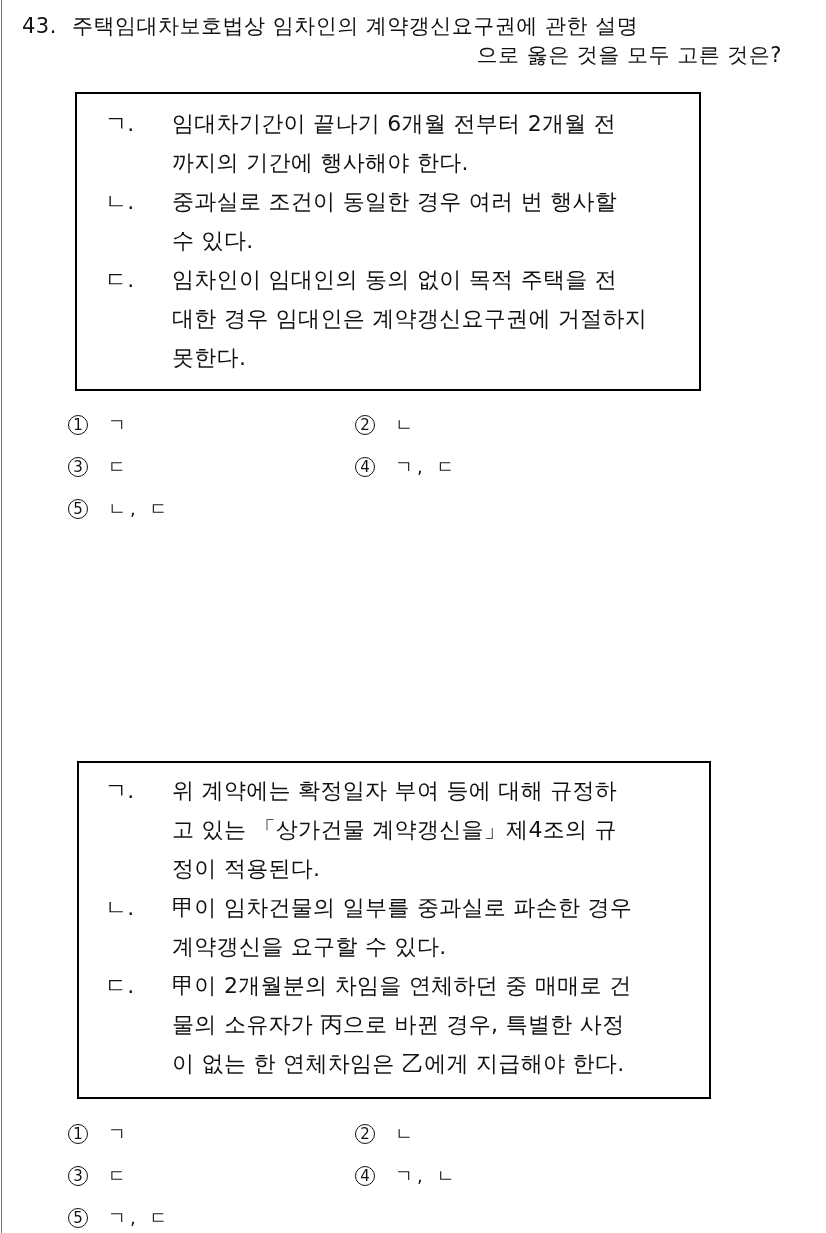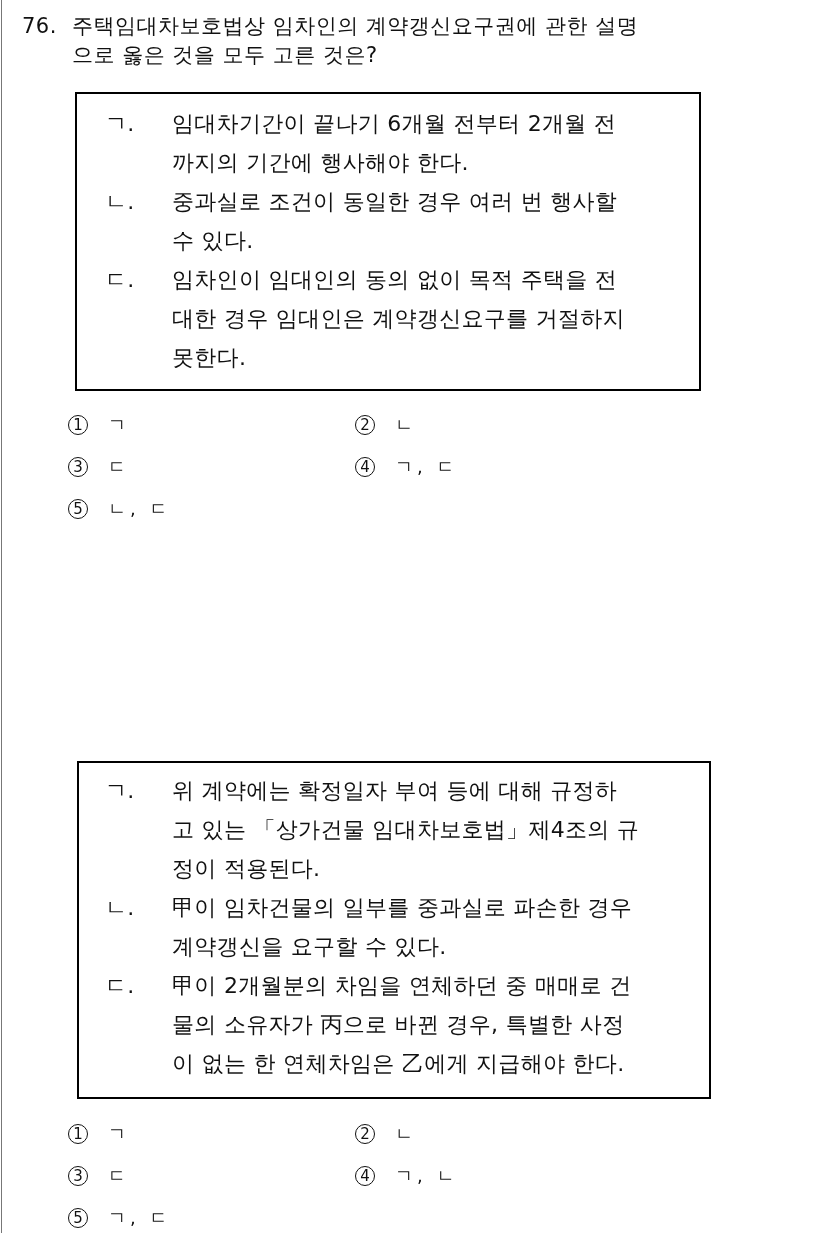--- a/index.html
+++ b/index.html
@@ -31,20 +31,21 @@
       font-size: 21px;
       line-height: 29px;
       letter-spacing: 0.5px;
     }
     .question .num {
       display: inline-block;
       width: 50px;
     }
     .question .line2 {
       padding-left: 50px;
+      text-align: right;
     }
     .box {
       position: absolute;
       border: 2px solid #000000;
       box-sizing: border-box;
       font-size: 22px;
       line-height: 39px;
       letter-spacing: 0.3px;
     }
     .box1 {
@@ -105,40 +106,40 @@
       letter-spacing: 4px;
     }
   </style>
 </head>
 <body>
 
 <div class="page-border"></div>
 
 <div class="question">
   <div>
-    <span class="num">76.</span><span>주택임대차보호법상 임차인의 계약갱신요구권에 관한 설명</span>
+    <span class="num">43.</span><span>주택임대차보호법상 임차인의 계약갱신요구권에 관한 설명</span>
   </div>
   <div class="line2">으로 옳은 것을 모두 고른 것은?</div>
 </div>
 
 <div class="box box1">
   <div class="item">
     <span class="marker">ㄱ.</span>
     <span class="text">임대차기간이 끝나기 6개월 전부터 2개월 전
 까지의 기간에 행사해야 한다.</span>
   </div>
   <div class="item">
     <span class="marker">ㄴ.</span>
     <span class="text">중과실로 조건이 동일한 경우 여러 번 행사할
 수 있다.</span>
   </div>
   <div class="item">
     <span class="marker">ㄷ.</span>
     <span class="text">임차인이 임대인의 동의 없이 목적 주택을 전
-대한 경우 임대인은 계약갱신요구를 거절하지
+대한 경우 임대인은 계약갱신요구권에 거절하지
 못한다.</span>
   </div>
 </div>
 
 <div class="choices choices1">
   <div class="choice" style="left:0; top:0;">
     <span class="circ">1</span>
     <span class="val">ㄱ</span>
   </div>
   <div class="choice" style="left:287px; top:0;">
@@ -156,21 +157,21 @@
   <div class="choice" style="left:0; top:84px;">
     <span class="circ">5</span>
     <span class="val">ㄴ, ㄷ</span>
   </div>
 </div>
 
 <div class="box box2">
   <div class="item">
     <span class="marker">ㄱ.</span>
     <span class="text">위 계약에는 확정일자 부여 등에 대해 규정하
-고 있는 「상가건물 임대차보호법」제4조의 규
+고 있는 「상가건물 계약갱신을」제4조의 규
 정이 적용된다.</span>
   </div>
   <div class="item">
     <span class="marker">ㄴ.</span>
     <span class="text">甲이 임차건물의 일부를 중과실로 파손한 경우
 계약갱신을 요구할 수 있다.</span>
   </div>
   <div class="item">
     <span class="marker">ㄷ.</span>
     <span class="text">甲이 2개월분의 차임을 연체하던 중 매매로 건

